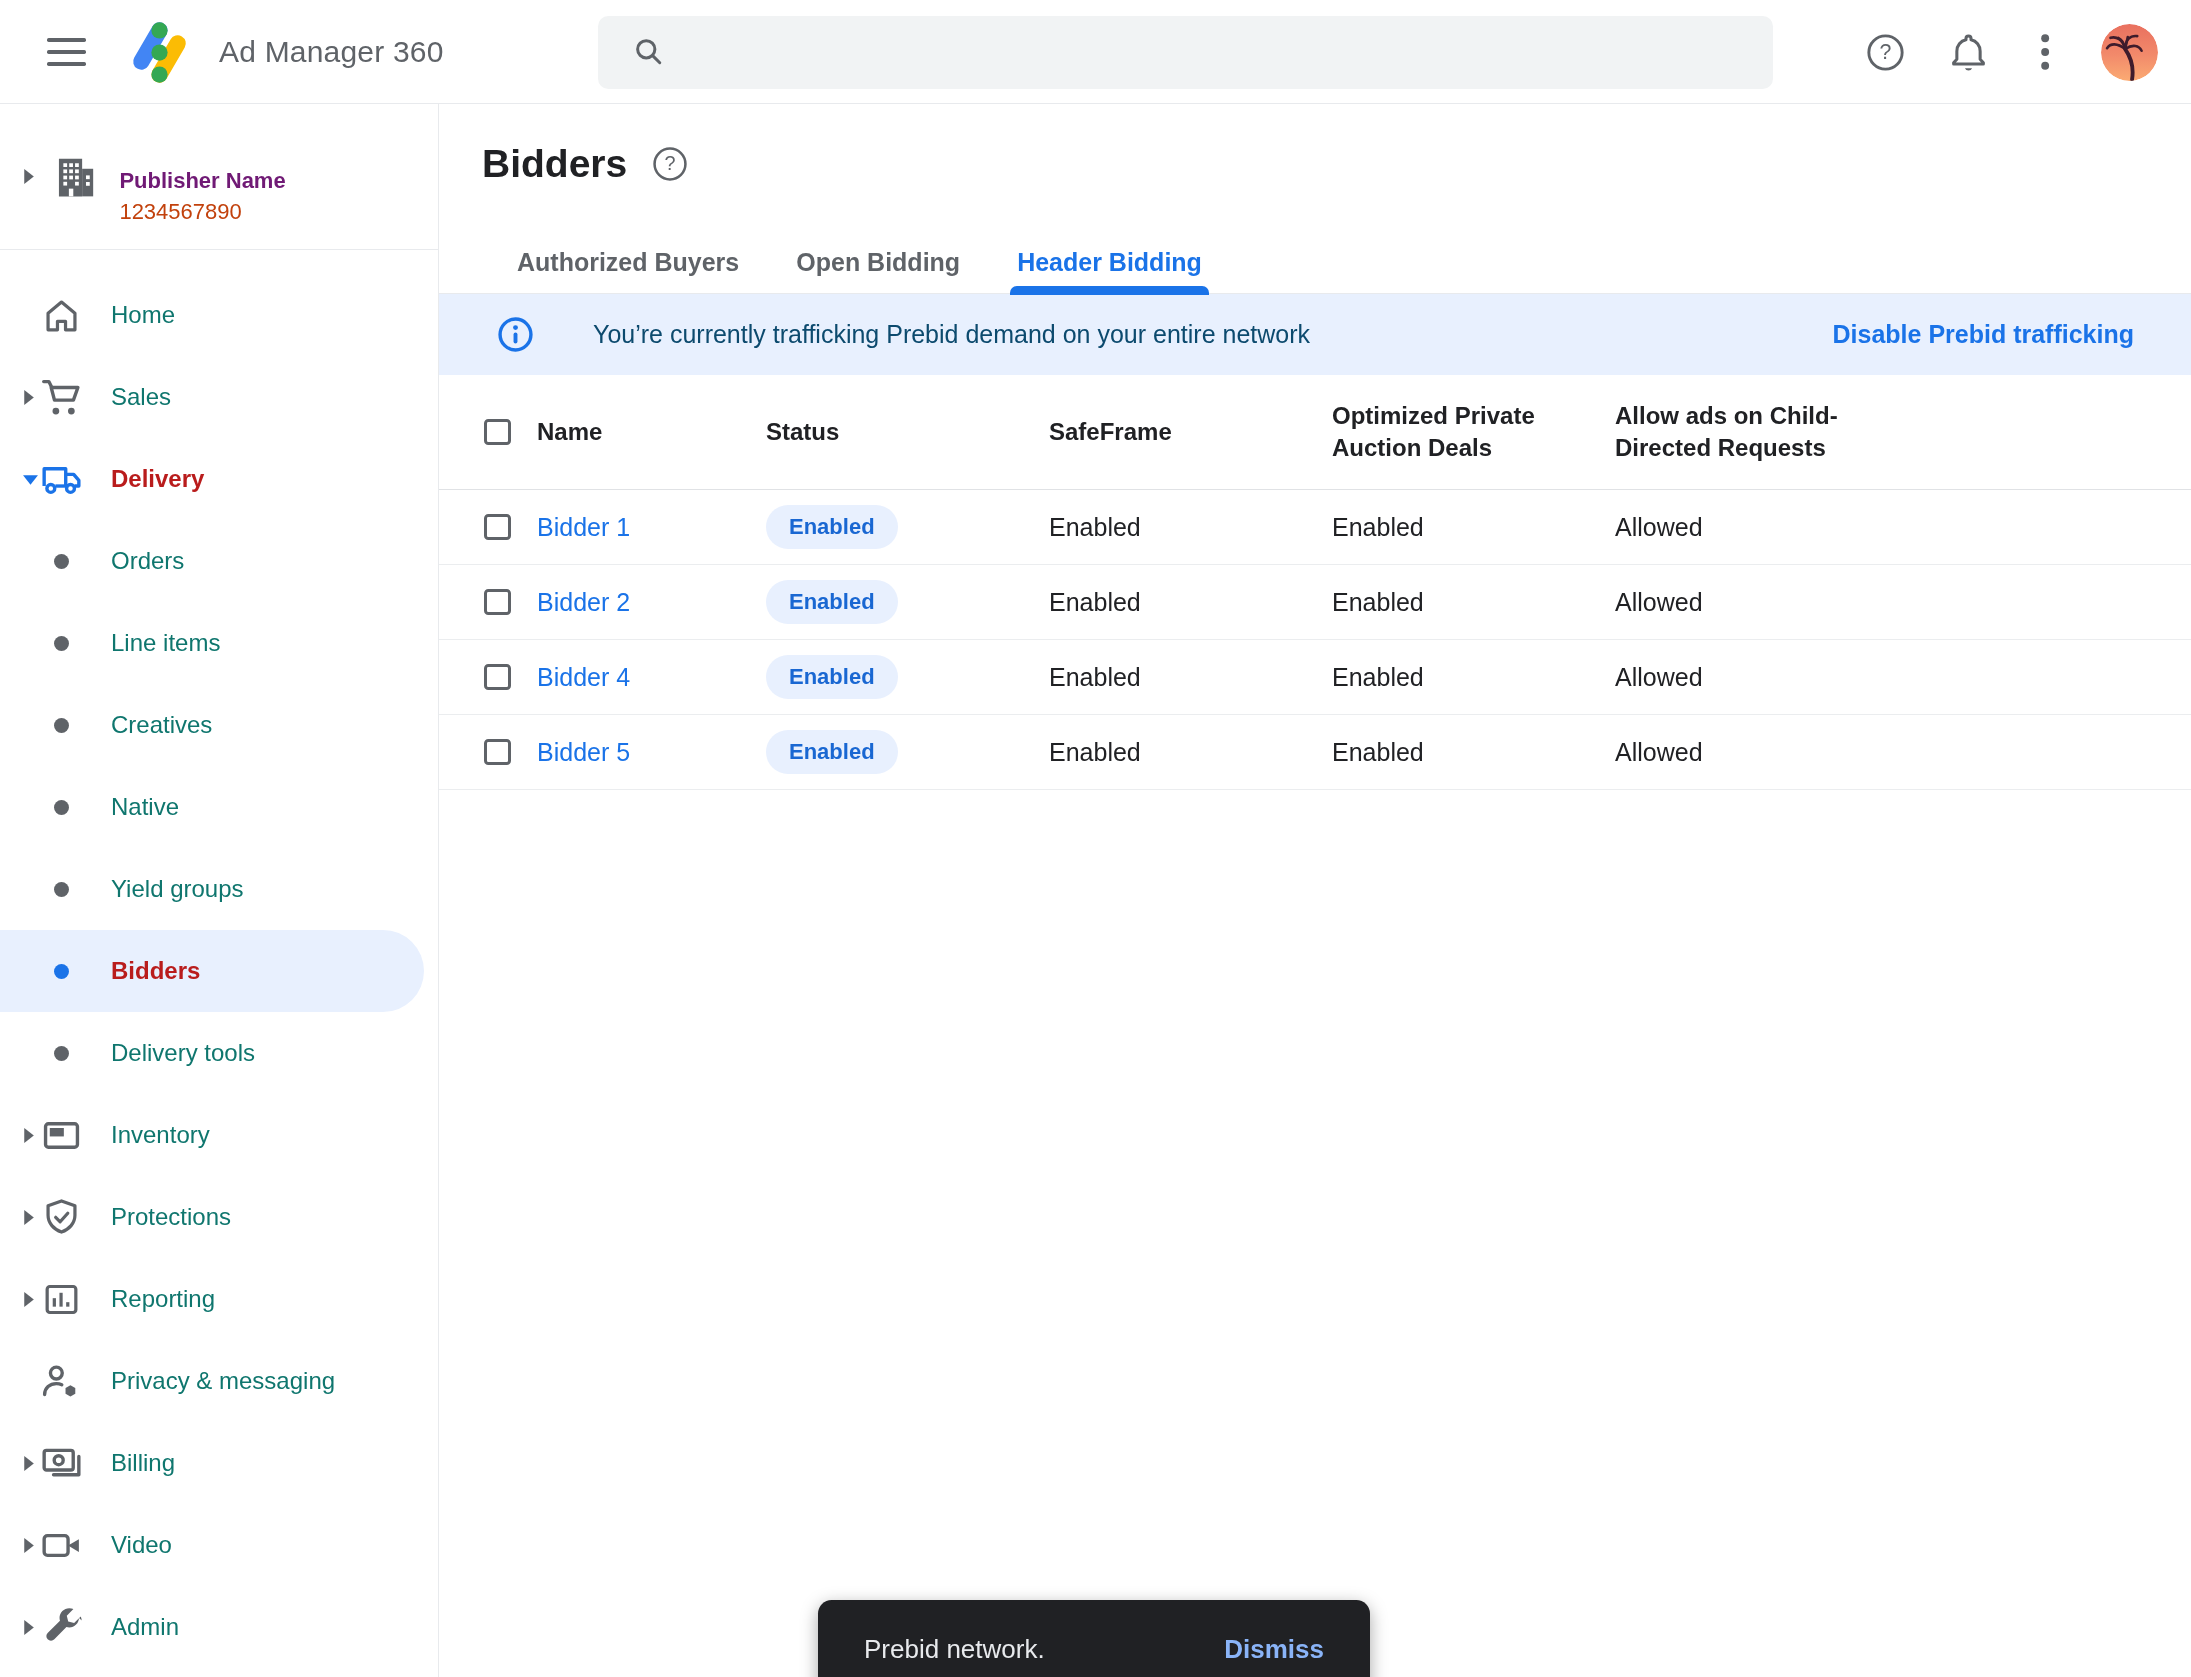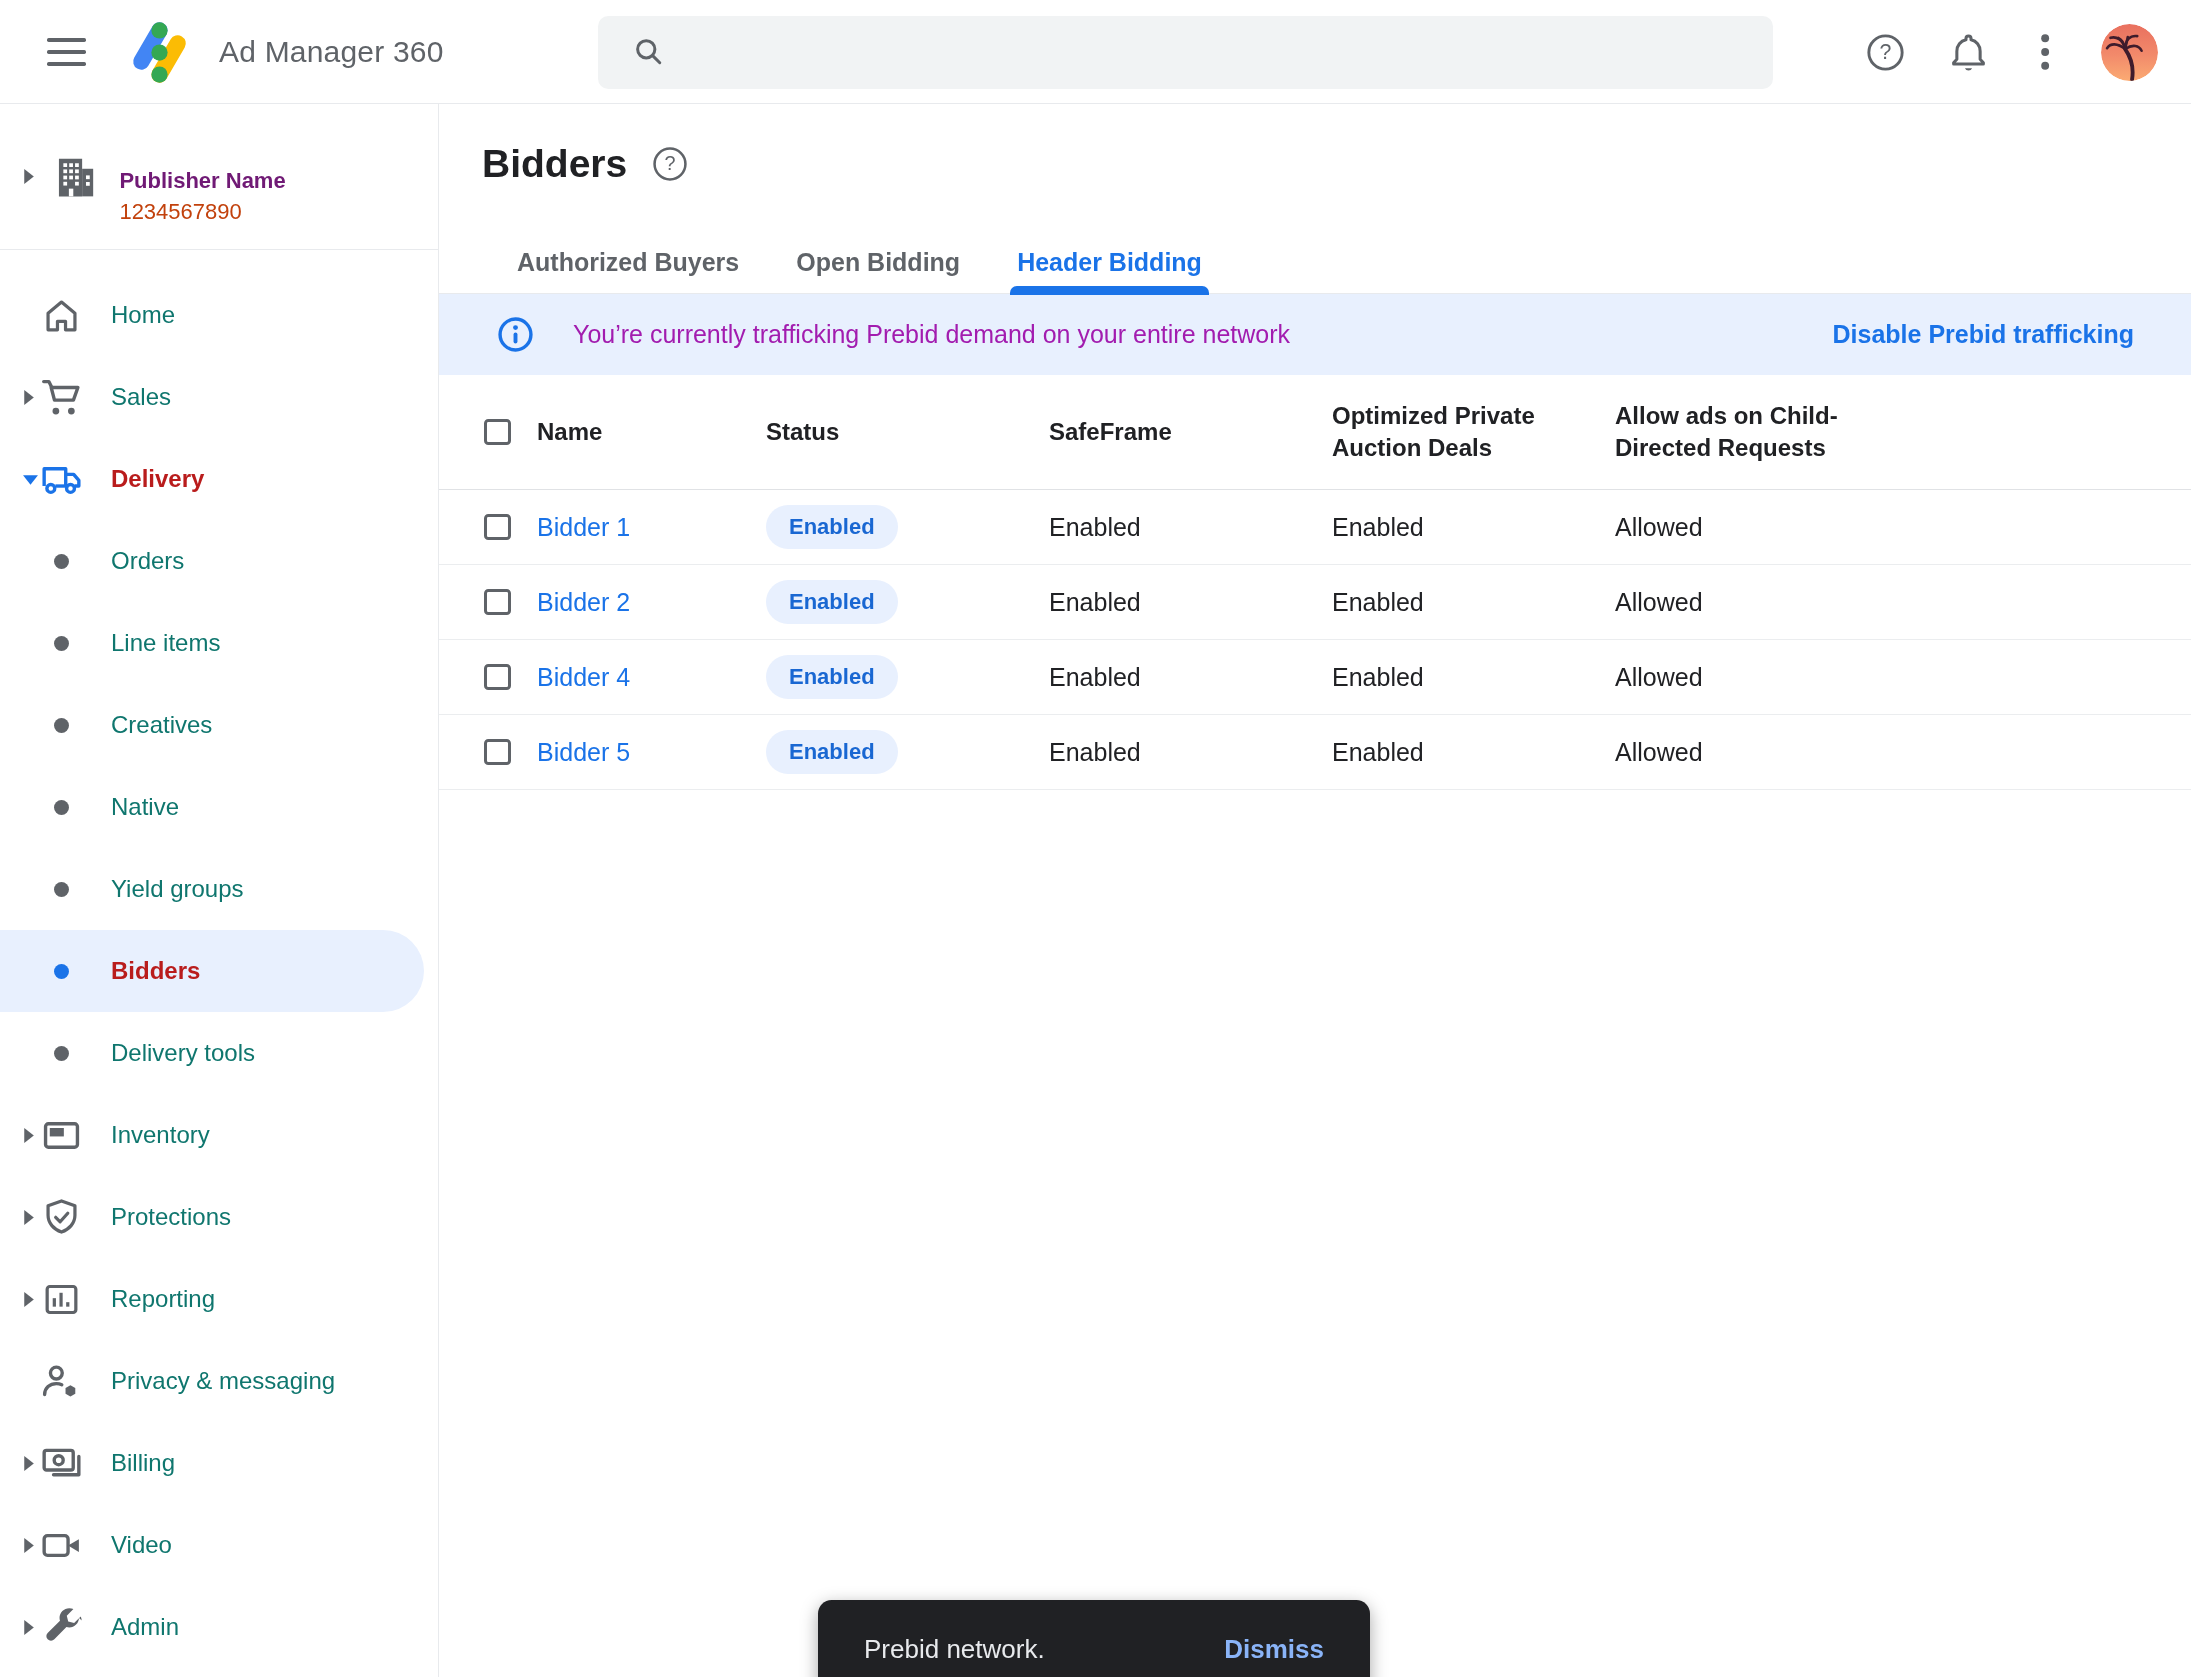--- a/index.html
+++ b/index.html
@@ -50,21 +50,21 @@
 
   .tabs { margin-top:45px; padding-left:78px; display:flex; gap:57px; border-bottom:1.7px solid #e8eaed; }
   .tab { position:relative; height:62px; display:flex; align-items:center; font-size:25px; font-weight:bold;
     color:#5f6368; cursor:pointer; }
   .tab.active { color:#1a73e8; }
   .tab .underline { position:absolute; left:-6.8px; right:-6.8px; bottom:-1.7px; height:8.6px; background:#1a73e8;
     border-radius:6.8px 6.8px 0 0; }
 
   .banner { height:81px; background:#e8f0fe; display:flex; align-items:center; padding:0 57px 0 57px; }
   .banner-icon { display:flex; }
-  .banner-text { margin-left:38px; font-size:25px; color:#a21caf; }
+  .banner-text { margin-left:58px; font-size:25px; color:#0c4a6e; }
   .banner-action { margin-left:auto; font-size:25px; font-weight:bold; color:#1a73e8; cursor:pointer; white-space:nowrap; }
 
   .trow { display:grid; grid-template-columns:53px 229px 283px 283px 283px 1fr; align-items:center; padding-left:45px; }
   .thead { height:115px; border-bottom:1.7px solid #e0e2e5; }
   .th { font-size:24px; font-weight:bold; color:#202124; line-height:1.32; }
   .th.wrap-a { max-width:212px; } .th.wrap-b { max-width:233px; }
   .row { height:75px; border-bottom:1.7px solid #ebedef; }
   .checkbox { width:26.5px; height:26.5px; border:3.4px solid #5f6368; border-radius:4.3px; background:#fff; cursor:pointer; }
   .cell { font-size:25px; color:#202124; }
   .name-link { font-size:25px; color:#1a73e8; cursor:pointer; text-decoration:none; }

